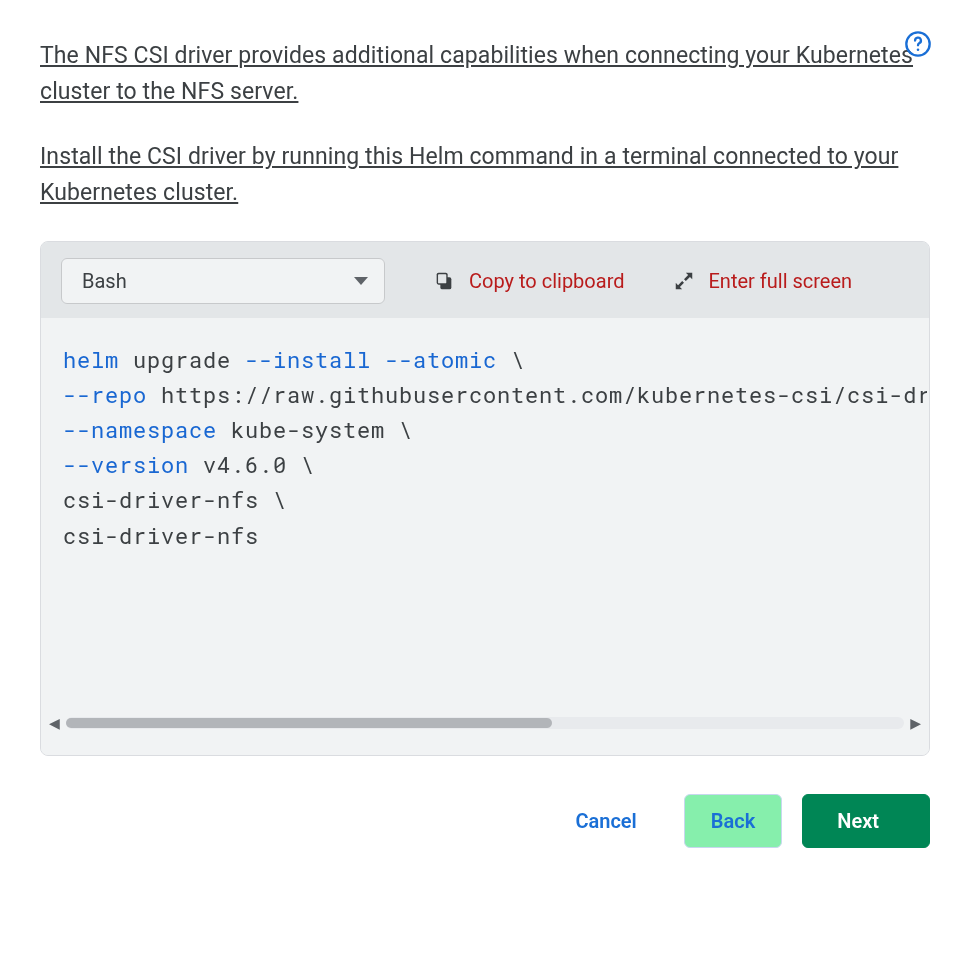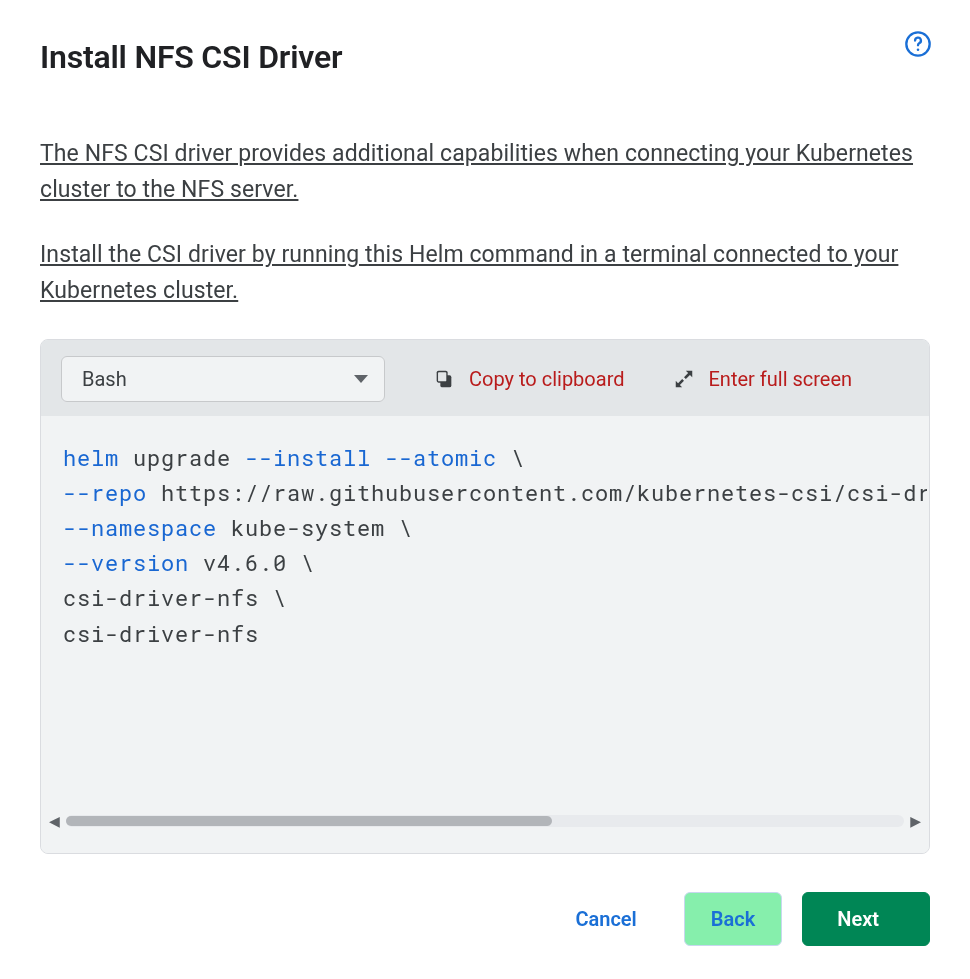--- a/index.html
+++ b/index.html
@@ -172,21 +172,20 @@
 <div class="wrap">
 
   <div class="help-btn">
     <svg width="28" height="28" viewBox="0 0 24 24" fill="none" stroke="#1a6fd6" stroke-width="2">
       <circle cx="12" cy="12" r="10"></circle>
       <path d="M9.5 9a2.5 2.5 0 1 1 3.5 2.3c-.9.5-1 .9-1 1.7" stroke-linecap="round"></path>
       <circle cx="12" cy="17" r="1.1" fill="#1a6fd6" stroke="none"></circle>
     </svg>
   </div>
 
-  <h1 class="title">Install NFS CSI Driver</h1>
 
   <p class="lead">The NFS CSI driver provides additional capabilities when connecting your Kubernetes cluster to the NFS server.</p>
   <p class="lead">Install the CSI driver by running this Helm command in a terminal connected to your Kubernetes cluster.</p>
 
   <div class="code-card">
 
     <div class="code-toolbar">
       <div class="lang-select">
         <span>Bash</span>
         <span class="caret"></span>

